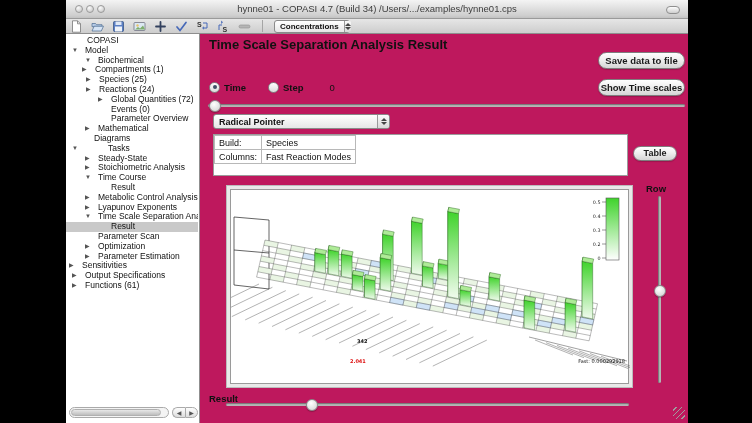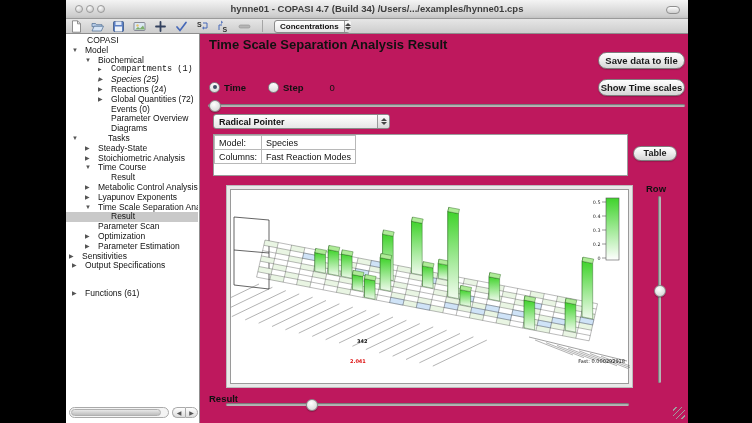--- a/index.html
+++ b/index.html
@@ -10,21 +10,21 @@
 
   
   .titlebar { position:absolute; left:0; top:0; right:0; height:19px;
     background:linear-gradient(#f4f4f4,#cfcfcf 85%,#c2c2c2);
     border-bottom:1px solid #9a9a9a; }
   .traffic { position:absolute; left:9px; top:5px; display:flex; gap:3px; }
   .traffic span { width:8px; height:8px; border-radius:50%;
     background:radial-gradient(circle at 35% 30%, #fbfbfb, #c0c0c0);
     border:1px solid #9a9a9a; }
   .win-title { position:absolute; left:60px; right:60px; top:3px; height:13px;
-    text-align:center; font-size:9.5px; font-weight:bold; color:#3d3d3d;
+    text-align:center; font-size:9.5px; font-weight:normal; color:#3d3d3d;
     white-space:nowrap; overflow:hidden; }
   .tb-toggle { position:absolute; right:8px; top:6px; width:14px; height:8px;
     border:1px solid #8f8f8f; border-radius:4px;
     background:linear-gradient(#fdfdfd,#cecece); }
 
   
   .toolbar { position:absolute; left:0; top:19px; right:0; height:15px;
     background:linear-gradient(#e6e6e6,#cdcdcd);
     border-bottom:1px solid #8e8e8e; display:flex; align-items:center;
     padding-left:4px; gap:8px; }
@@ -204,45 +204,49 @@
             <span>COPASI</span>
           </div>
           <div class="tree-row" style="padding-left: 6px;">
             <span class="tree-arrow">▼</span>
             <span>Model</span>
           </div>
           <div class="tree-row" style="padding-left: 19px;">
             <span class="tree-arrow">▼</span>
             <span>Biochemical</span>
           </div>
-          <div class="tree-row" style="padding-left: 32px; font-family: Liberation Mono, monospace;">
+          <div class="tree-row" style="padding-left: 16px;">
             <span class="tree-arrow">▶</span>
             <span>Compartments (1)</span>
           </div>
-          <div class="tree-row" style="padding-left: 32px; font-style: italic;">
+          <div class="tree-row" style="padding-left: 20px;">
             <span class="tree-arrow">▶</span>
             <span>Species (25)</span>
           </div>
-          <div class="tree-row" style="padding-left: 32px;">
+          <div class="tree-row" style="padding-left: 20px;">
             <span class="tree-arrow">▶</span>
             <span>Reactions (24)</span>
           </div>
           <div class="tree-row" style="padding-left: 32px;">
             <span class="tree-arrow">▶</span>
             <span>Global Quantities (72)</span>
           </div>
           <div class="tree-row" style="padding-left: 32px;">
             <span class="tree-arrow"></span>
             <span>Events (0)</span>
           </div>
           <div class="tree-row" style="padding-left: 32px;">
             <span class="tree-arrow"></span>
             <span>Parameter Overview</span>
           </div>
-          <div class="tree-row" style="padding-left: 32px;">
+          <div class="tree-row" style="padding-left: 19px;">
+            <span class="tree-arrow">▶</span>
+            <span>Mathematical</span>
+          </div>
+          <div class="tree-row" style="padding-left: 15px;">
             <span class="tree-arrow"></span>
             <span>Diagrams</span>
           </div>
           <div class="tree-row" style="padding-left: 6px; gap: 23px;">
             <span class="tree-arrow">▼</span>
             <span>Tasks</span>
           </div>
           <div class="tree-row" style="padding-left: 19px;">
             <span class="tree-arrow">▶</span>
             <span>Steady-State</span>
@@ -288,21 +292,21 @@
             <span>Parameter Estimation</span>
           </div>
           <div class="tree-row" style="padding-left: 3px;">
             <span class="tree-arrow">▶</span>
             <span>Sensitivities</span>
           </div>
           <div class="tree-row" style="padding-left: 6px;">
             <span class="tree-arrow">▶</span>
             <span>Output Specifications</span>
           </div>
-          <div class="tree-row" style="padding-left: 6px; margin-top: 18px;">
+          <div class="tree-row" style="padding-left: 6px;">
             <span class="tree-arrow">▶</span>
             <span>Functions (61)</span>
           </div>
         </div>
       <div class="hscroll">
         <div class="thumb"></div>
       </div>
       <div class="hs-arrows">
         <span>◀</span>
         <span>▶</span>
@@ -332,21 +336,21 @@
         <span class="step">
             <i class="tri-up"></i>
             <i class="tri-down"></i>
           </span>
       </div>
 
       <div class="info-box">
         <table class="info-table">
           <tbody>
               <tr>
-            <td class="k">Model:</td>
+            <td class="k">Build:</td>
             <td>Species</td>
           </tr>
           <tr>
             <td class="k">Columns:</td>
             <td>Fast Reaction Modes</td>
           </tr>
         </tbody>
           </table>
       </div>
       <button class="aqua-btn btn-table">Table</button>

